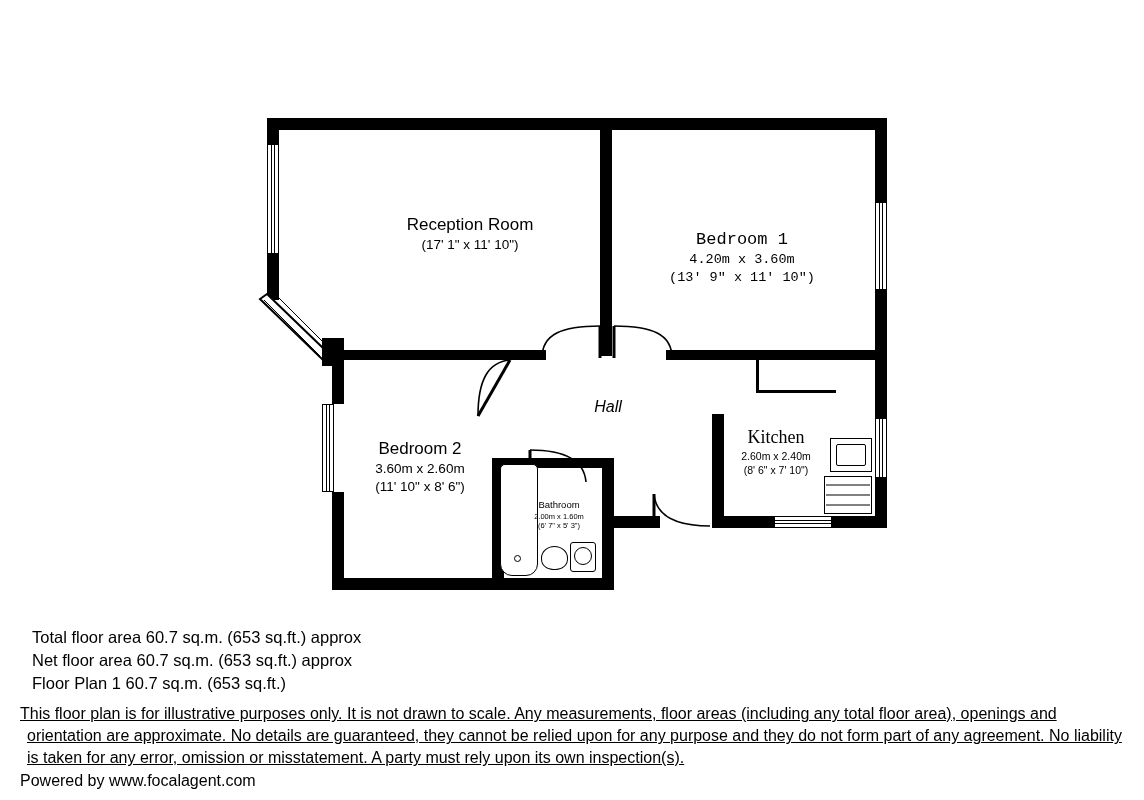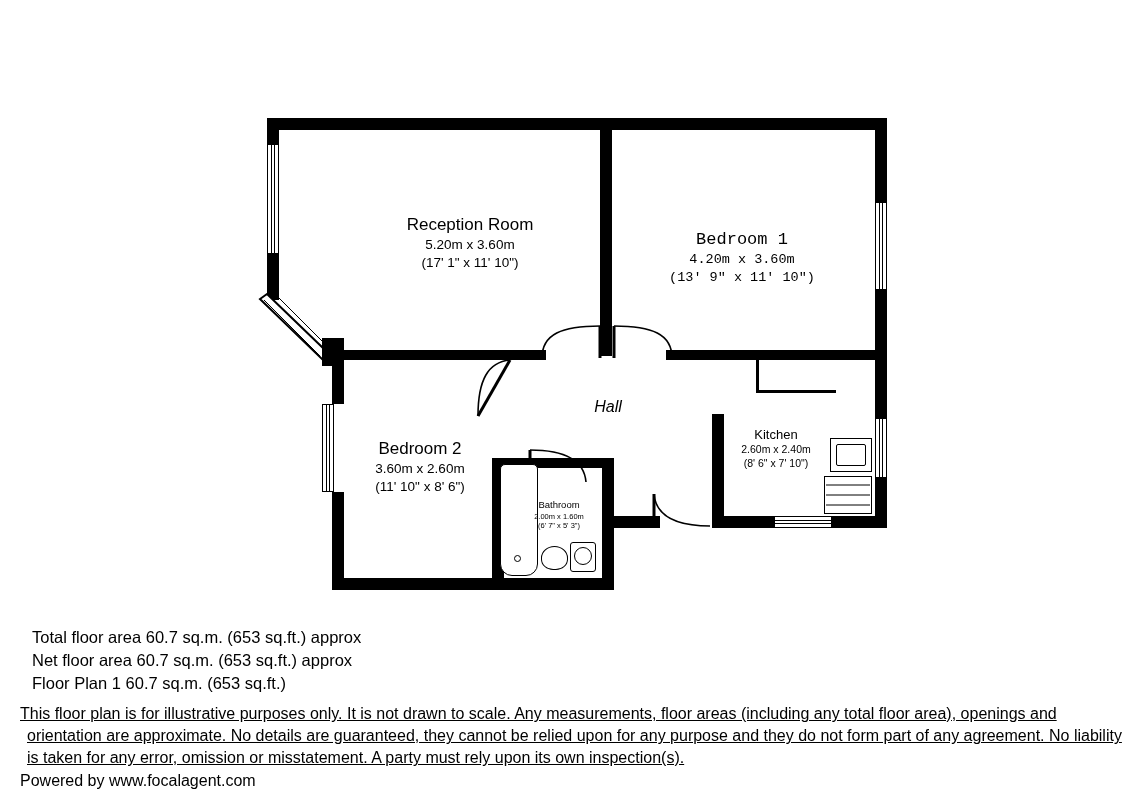--- a/index.html
+++ b/index.html
@@ -76,21 +76,21 @@
   }
   .room-label .rl-dim,
   .room-label .rl-dim-imp {
     font-size: 13.5px;
     display: block;
   }
   .room-label.small .rl-name { font-size: 9.5px; }
   .room-label.small .rl-dim,
   .room-label.small .rl-dim-imp { font-size: 7.5px; }
   .room-label.plain .rl-name { font-size: 16px; }
-  .room-label.kitchen .rl-name { font-size: 13px; }
+  .room-label.kitchen .rl-name { font-size: 18px; font-family: Liberation Serif, serif; }
   .room-label.kitchen .rl-dim,
   .room-label.kitchen .rl-dim-imp { font-size: 10.5px; }
 
   
   .fixture {
     position: absolute;
     box-sizing: border-box;
     border: 1.5px solid #000000;
     background: #ffffff;
   }
@@ -239,21 +239,20 @@
   <div class="door-arc" style="left:824px; top:468px;">
     <svg width="48" height="38" viewBox="0 0 48 38">
       <line x1="2" y1="9" x2="46" y2="9" stroke="#000000" stroke-width="1"></line>
       <line x1="2" y1="19" x2="46" y2="19" stroke="#000000" stroke-width="1"></line>
       <line x1="2" y1="29" x2="46" y2="29" stroke="#000000" stroke-width="1"></line>
     </svg>
   </div>
 
   <div class="room-label" style="left:320px; top:206px; width:300px;">
     <span class="rl-name">Reception Room</span>
-    <span class="rl-dim">5.20m x 3.60m</span>
     <span class="rl-dim-imp">(17' 1" x 11' 10")</span>
   </div>
 
   <div class="room-label" style="left:602px; top:221px; width:280px;font-family:Liberation Mono, monospace;">
     <span class="rl-name">Bedroom 1</span>
     <span class="rl-dim">4.20m x 3.60m</span>
     <span class="rl-dim-imp">(13' 9" x 11' 10")</span>
   </div>
 
   <div class="room-label" style="left:300px; top:430px; width:240px;">

